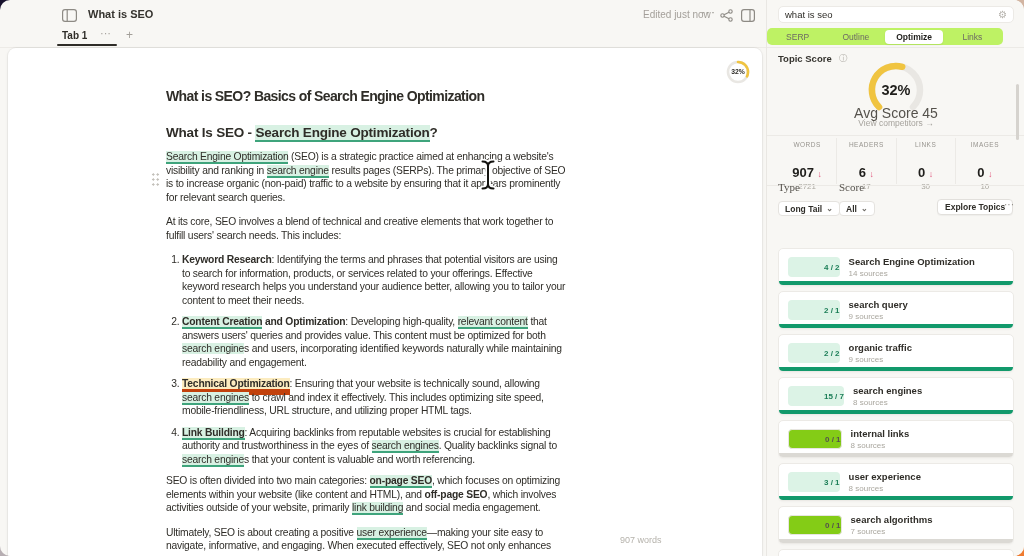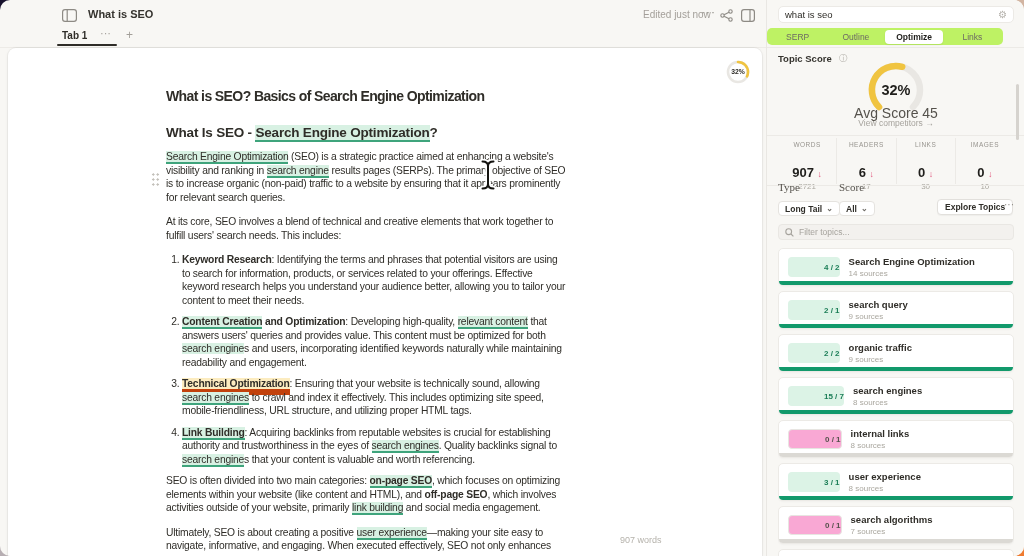--- a/index.html
+++ b/index.html
@@ -67,21 +67,21 @@
   .pill .chev { margin-left:4px; font-size:8px; color:#6d6a64; }
   .explore-btn { position:absolute; left:170px; top:199px; height:16px; background:#fff; border:1px solid #e2e0dc; border-radius:4px; display:flex; align-items:center; padding:0 7px; font-size:8.5px; font-weight:700; color:#2f2d28; box-shadow:0 1px 1px rgba(0,0,0,.04); cursor:pointer; }
   .filter-more { position:absolute; left:237px; top:199px; font-size:10px; color:#8d8a84; cursor:pointer; }
   .topic-filter { position:absolute; left:11px; top:224px; width:236px; height:16px; background:#f3f1ee; border:1px solid #e9e7e3; border-radius:4px; display:flex; align-items:center; padding:0 6px; }
   .topic-filter input { flex:1; border:0; outline:0; background:transparent; font-family:inherit; font-size:8.5px; color:#55524c; }
   .topic-filter input::placeholder { color:#a6a39d; }
   .topic-list { position:absolute; left:11px; top:248px; width:236px; height:308px; overflow:hidden; }
   .topic-card { position:relative; width:236px; height:38px; background:#fff; border:1px solid #eceae6; border-radius:5px; margin-bottom:5px; box-shadow:0 1px 2px rgba(0,0,0,.03); display:flex; align-items:center; padding:0 9px; cursor:pointer; overflow:hidden; }
   .t-badge { min-width:31px; height:20px; border-radius:4px; display:flex; align-items:center; justify-content:center; font-size:8px; font-weight:700;padding-left:36px; }
   .tone-green .t-badge { background:#dcf3e6; color:#1b7e57; }
-  .tone-gray .t-badge { background:#f9a8d4; color:#55524c; border:1px solid #e7e5e1; }
+  .tone-gray .t-badge { background:#84cc16; color:#55524c; border:1px solid #e7e5e1; }
   .t-info { margin-left:9px; }
   .t-name { font-size:9.5px; font-weight:700; color:#2f2d28; }
   .t-sources { font-size:8px; color:#aaa79f; margin-top:2px; }
   .t-bar { position:absolute; left:0; right:0; bottom:0; height:4px; }
   .tone-green .t-bar { background:#12996b; }
   .tone-gray .t-bar { background:#dbd9d4; }
   .panel-scrollbar { position:absolute; left:249px; top:84px; width:3px; height:56px; background:#d6d3ce; border-radius:2px; }
   svg { display:block; }
 </style>
 </head>
@@ -230,27 +230,20 @@
       <span class="chev">⌄</span>
     </div>
     <span class="filter-label" style="left:72px">Score</span>
     <div class="pill" style="left:72px">
       <span>All</span>
       <span class="chev">⌄</span>
     </div>
     <div class="explore-btn">Explore Topics</div>
     <span class="filter-more">···</span>
 
-    <div class="topic-filter">
-      <svg width="9" height="9" viewBox="0 0 9 9" style="margin-right:5px">
-          <circle cx="3.7" cy="3.7" r="2.9" fill="none" stroke="#a6a39d" stroke-width="1.1"></circle>
-          <line x1="6" y1="6" x2="8.4" y2="8.4" stroke="#a6a39d" stroke-width="1.1"></line>
-        </svg>
-      <input type="text" placeholder="Filter topics..." style="">
-    </div>
 
     <div class="topic-list" id="topic-list">
   <div class="topic-card tone-green">
     <span class="t-badge">4 / 2</span>
     <div class="t-info">
       <div class="t-name">Search Engine Optimization</div>
       <div class="t-sources">14 sources</div>
     </div>
     <div class="t-bar"></div>
   </div>

